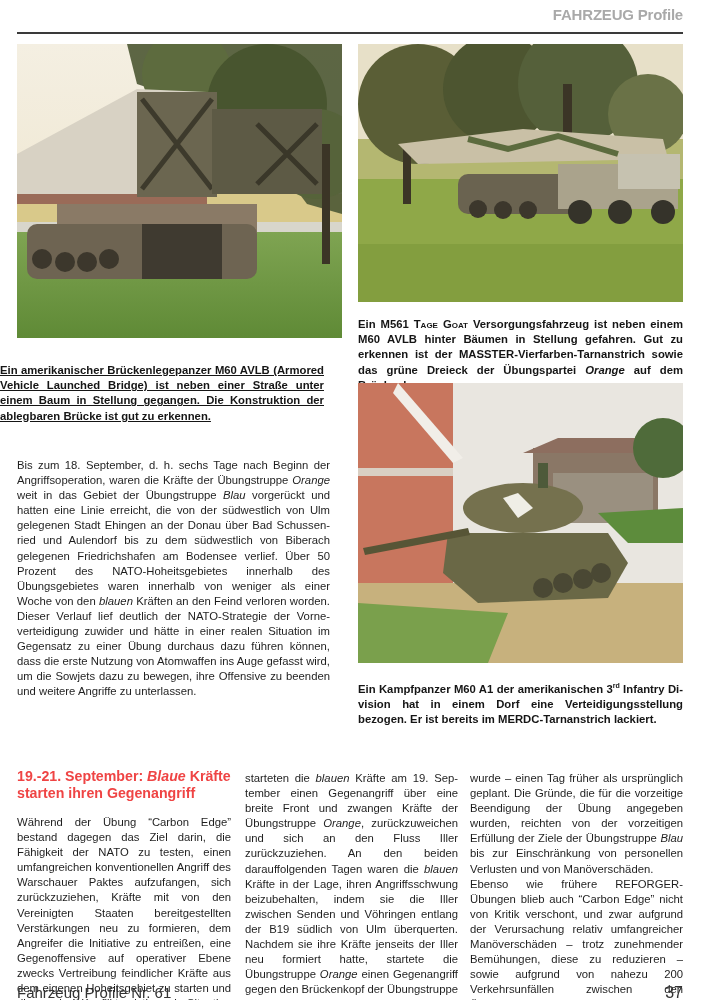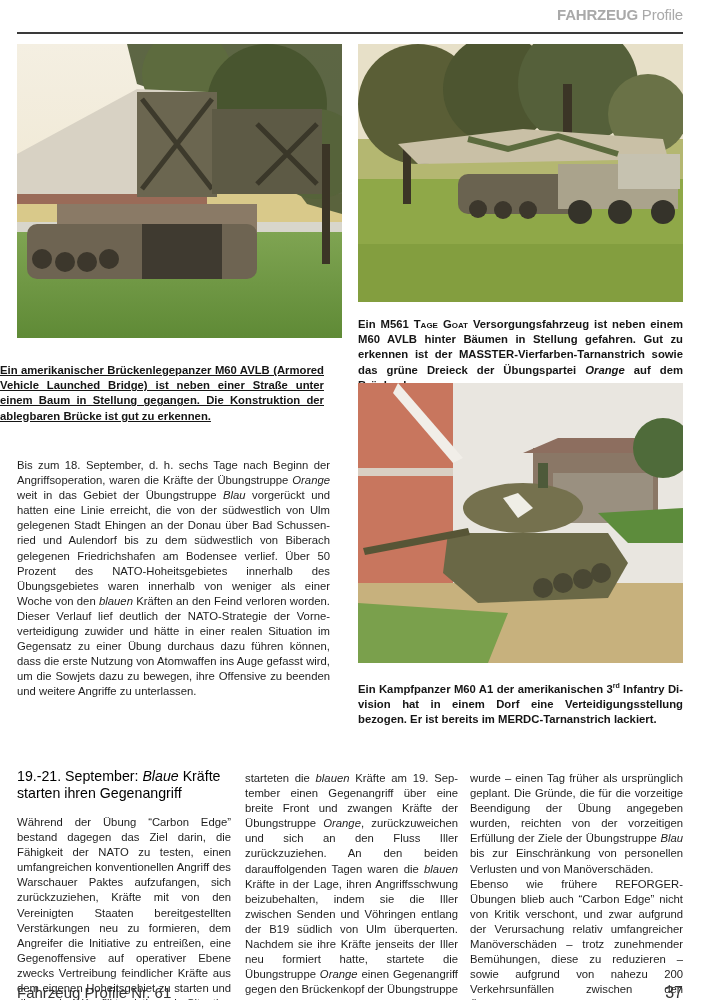--- a/index.html
+++ b/index.html
@@ -1,39 +1,39 @@
 <!DOCTYPE html>
 <html><head>
 <meta charset="utf-8">
 <style>
   html, body { margin:0; padding:0; background:#fff; }
   body { width:703px; height:1000px; position:relative; overflow:hidden; font-family:"Liberation Sans", sans-serif; color:#1a1a1a; }
   .hdr-title { position:absolute; right:20px; top:6px; font-size:15px; color:#a9a9a9; font-weight:bold; letter-spacing:-0.2px; }
-  .hdr-title .light { font-weight:normal;margin-top:20px; }
+  .hdr-title .light { font-weight:bold;margin-top:20px; }
   .hdr-line { position:absolute; left:17px; top:32px; width:666px; height:2px; background:#3a3a3a; }
 
   .photo { position:absolute; overflow:hidden; }
   .photo svg { display:block; width:100%; height:100%; }
   #photo1 { left:17px; top:44px; width:325px; height:294px; }
   #photo2 { left:358px; top:44px; width:325px; height:258px; }
   #photo3 { left:358px; top:383px; width:325px; height:280px; }
 
   .caption { position:absolute; font-weight:bold; font-size:11.3px; line-height:15.2px; text-align:justify; color:#151515; }
   #cap1 { left:0; top:363px; width:324px;text-decoration:underline; }
   #cap2 { left:358px; top:317px; width:325px; }
   #cap3 { left:358px; top:682px; width:325px; }
   .sc { font-variant: small-caps; }
   sup { font-size:7px; line-height:0; vertical-align:super; }
 
   .body-text { position:absolute; font-size:11.3px; line-height:15.1px; text-align:justify; color:#1e1e1e; hyphens:manual; }
   #col-intro { left:17px; top:458px; width:313px; }
   #col1 { left:17px; top:815px; width:214px; }
   #col2 { left:245px; top:771px; width:213px; }
   #col3 { left:470px; top:771px; width:213px; }
-  .heading { position:absolute; left:17px; top:768px; width:220px; font-weight:normal; font-size:14.2px; line-height:16.5px; color:#000000; }
+  .heading { position:absolute; left:17px; top:768px; width:220px; font-weight:bold; font-size:14.2px; line-height:16.5px; color:#ef4444; }
 
   .footer-left { position:absolute; left:17px; top:984px; font-size:15px; color:#333; }
   .footer-right { position:absolute; right:20px; top:984px; font-size:16px; color:#333; }
   em { font-style:italic; }
 </style>
 </head>
 <body>
 
 <div class="hdr-title"><span>FAHRZEUG</span><span class="light"> Profile</span></div>
 <div class="hdr-line"></div>

